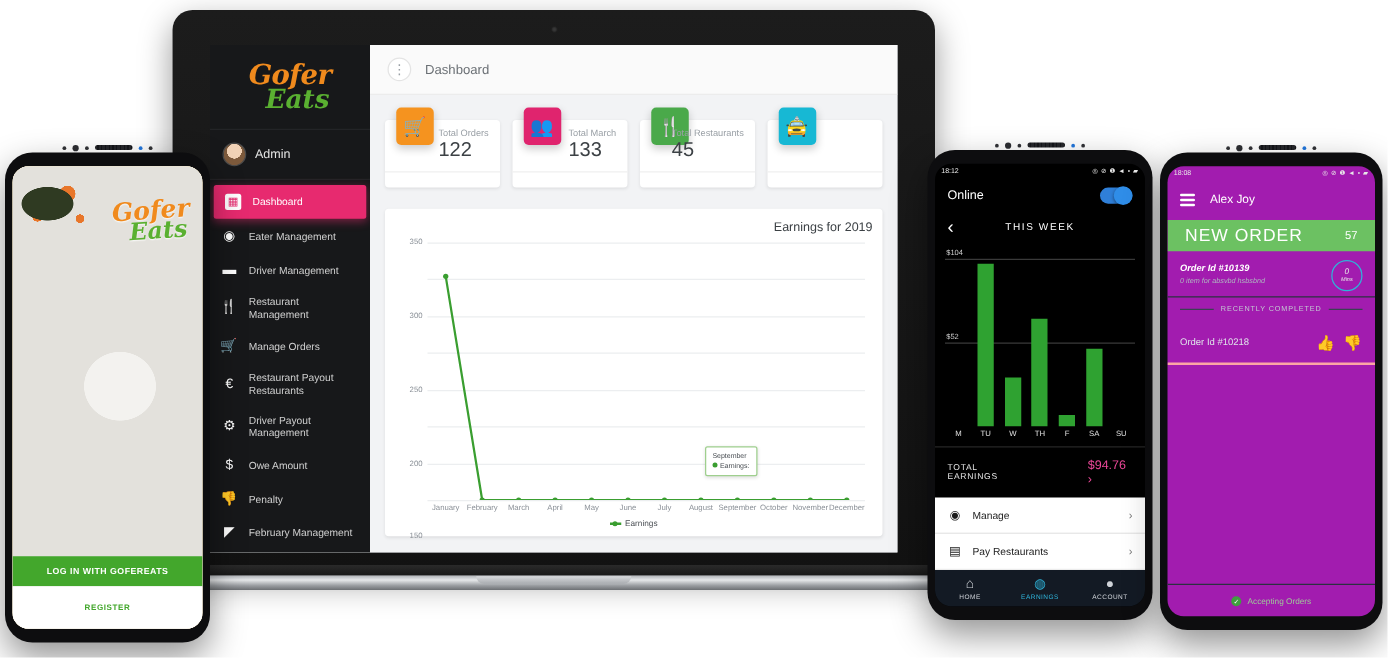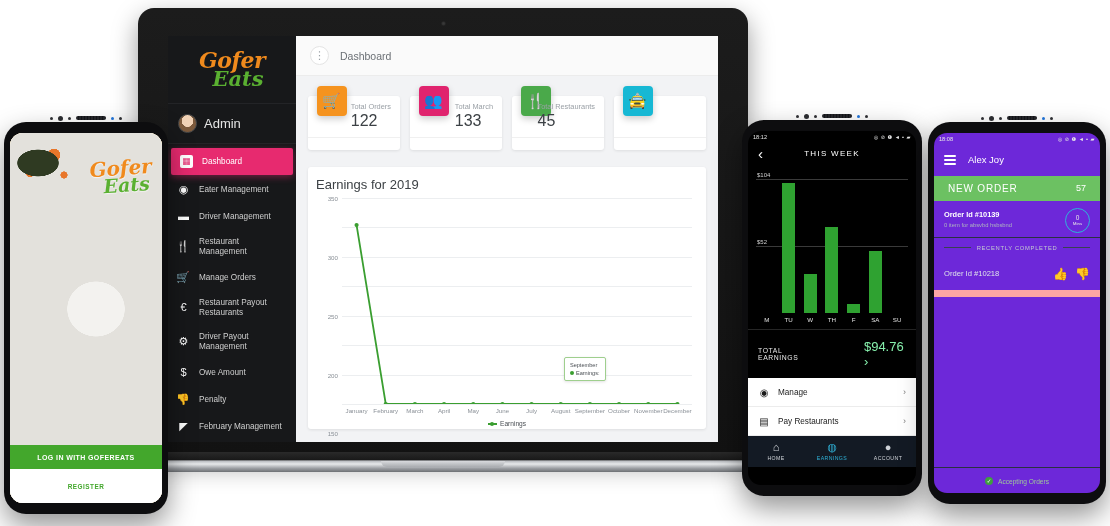--- a/index.html
+++ b/index.html
@@ -40,21 +40,21 @@
   .logo { line-height: .88; text-align: center; }
   .logo .l1 { font-family: "DejaVu Serif", serif; font-style: italic; font-weight: bold;
               font-size: 22px; color: #f08a1d; letter-spacing: -.5px; }
   .logo .l2 { font-family: "DejaVu Serif", serif; font-style: italic; font-weight: bold;
               font-size: 21px; color: #5ab031; margin-left: 12px; }
   .admin-row { display: flex; align-items: center; gap: 7px; padding: 10px 10px;
                border-bottom: 1px solid #232427; }
   .avatar { width: 19px; height: 19px; border-radius: 50%; flex: none;
             background: radial-gradient(circle at 50% 35%, #f1d2b6 0 42%, #7d5a3c 43% 100%);
             border: 1px solid #4a4a4a; }
-  .admin-name { font-size: 13px; color: #e4e4e4; }
+  .admin-name { font-size: 10px; color: #e4e4e4; }
   .nav { padding-top: 3px; }
   .nav-item { display: flex; align-items: center; gap: 9px; padding: 7px 9px;
               font-size: 8.2px; color: #cfcfcf; line-height: 1.22; }
   .nav-item.active { background: #e72a6f; color: #fff; border-radius: 2px;
                      box-shadow: 0 2px 7px rgba(231,42,111,.45); margin: 1px 3px; }
   .nav-ic { width: 13px; height: 13px; flex: none; display: flex; align-items: center;
             justify-content: center; font-size: 11px; color: #fff; }
   .nav-item.active .nav-ic { background: #ffffff; color: #e72a6f; border-radius: 2px; font-size: 9px; }
 
   
@@ -73,21 +73,21 @@
              color: #fff; font-size: 15px; box-shadow: 0 3px 7px rgba(0,0,0,.2); }
   .card-body { position: absolute; right: 9px; top: 6px; }
   .card-lbl { font-size: 7.4px; color: #9aa0a6; }
   .card-val { font-size: 16px; color: #3c4145; margin-top: 1px; }
   .card-foot { position: absolute; left: 0; right: 0; bottom: 0; height: 13px;
                border-top: 1px solid #f0f0f0; }
 
   .chart-panel { margin: 17px 12px 0 12px; background: #fff; border-radius: 3px;
                  box-shadow: 0 1px 3px rgba(0,0,0,.09); height: 262px; padding: 10px 8px 6px 8px;
                  position: relative; }
-  .chart-title { text-align: left; font-size: 13px; color: #3c4145; margin-bottom: 6px; }
+  .chart-title { text-align: right; font-size: 10px; color: #3c4145; margin-bottom: 6px; }
   .plot { position: relative; height: 206px; margin-left: 26px; margin-right: 6px; }
   .gl { position: absolute; left: 0; right: 0; height: 1px; background: #eceef0; }
   .ytick { position: absolute; right: 100%; margin-right: 4px; font-size: 6.2px;
            color: #8a9097; transform: translateY(-50%); white-space: nowrap; }
   .xlabels { position: relative; margin-left: 26px; margin-right: 6px; height: 14px; }
   .xlabel { position: absolute; font-size: 6.2px; color: #8a9097; transform: translateX(-50%); top: 3px; }
   .legend { text-align: center; font-size: 6.6px; color: #4a4f54; margin-top: 2px; }
   .legend .sw { display: inline-block; width: 9px; height: 2px; background: #3a9e30;
                 vertical-align: middle; margin-right: 3px; position: relative; }
   .legend .sw::after { content: ""; position: absolute; left: 2.5px; top: -1.5px; width: 4px;
@@ -165,56 +165,56 @@
   .d-gl { position: absolute; left: 0; right: 0; height: 1px; background: #3a3a3a; }
   .d-gl span { position: absolute; left: 1px; top: -7px; font-size: 6px; color: #cfcfcf; }
   .d-bars { position: absolute; left: 0; right: 0; bottom: 0; top: 0; display: flex;
             align-items: flex-end; justify-content: space-around; }
   .d-bar { width: 13px; background: #2fa231; }
   .d-days { display: flex; justify-content: space-around; margin: 3px 8px 0 8px; }
   .d-days span { font-size: 6.2px; color: #e0e0e0; width: 13px; text-align: center; }
   .d-total { display: flex; align-items: center; justify-content: space-between;
              padding: 9px 10px 9px 10px; border-top: 1px solid #262626; margin-top: 6px; }
   .d-total .k { font-size: 6.8px; color: #e8e8e8; letter-spacing: .6px; }
-  .d-total .v { font-size: 13px; color: #86efac; margin-left: 47px; }
+  .d-total .v { font-size: 10px; color: #ec4899; margin-left: 47px; }
   .d-row { background: #fff; display: flex; align-items: center; gap: 8px;
            padding: 8px 10px; border-bottom: 1px solid #ececec; }
   .d-row .ic { width: 12px; height: 12px; display: flex; align-items: center;
                justify-content: center; color: #1b1b1b; font-size: 10px; }
   .d-row .tx { flex: 1; font-size: 8.2px; color: #222; }
   .d-row .ch { font-size: 9px; color: #7a7a7a; }
   .d-tabs { display: flex; background: #131a24; padding: 6px 0 6px 0; }
   .d-tab { flex: 1; text-align: center; color: #cfd3d8; }
   .d-tab .ti { font-size: 11px; line-height: 1; }
   .d-tab .tl { font-size: 5.2px; letter-spacing: .4px; margin-top: 2px; }
   .d-tab.on { color: #2fb3d9; }
 
   
   #rest { left: 928px; top: 122px; width: 178px; height: 382px; }
-  .r-screen { background: #6d28d9; height: 100%; position: relative; }
+  .r-screen { background: #a21caf; height: 100%; position: relative; }
   .r-head { display: flex; align-items: center; gap: 12px; padding: 9px 10px; }
   .burger { width: 12px; }
   .burger i { display: block; height: 1.6px; background: #fff; margin: 2.3px 0; border-radius: 1px; }
   .r-name { font-size: 9.5px; color: #fff; }
   .r-new { background: #6cc162; height: 25px; display: flex; align-items: center;
            justify-content: space-between; padding: 0 14px; }
-  .r-new .t { font-size: 10px; color: #fff; letter-spacing: .8px; }
+  .r-new .t { font-size: 14px; color: #fff; letter-spacing: .8px; }
   .r-new .c { font-size: 9px; color: #fff; }
-  .r-order { padding: 9px 10px; border-bottom: 1px solid #2b3140; position: relative; }
+  .r-order { padding: 9px 10px; border-bottom: 1px solid #2b3140; position: relative; font-style: italic; }
   .r-order .oid { font-size: 7.4px; color: #fff; font-weight: bold; }
   .r-order .sub { font-size: 5.8px; color: #aeb4c0; margin-top: 3px; }
   .r-mins { position: absolute; right: 10px; top: 7px; width: 25px; height: 25px;
             border-radius: 50%; border: 1.3px solid #2fb3d9; display: flex; flex-direction: column;
             align-items: center; justify-content: center; color: #e8e8e8; }
   .r-mins .n { font-size: 6.5px; line-height: 1; }
   .r-mins .u { font-size: 4.4px; line-height: 1; }
   .r-divider { display: flex; align-items: center; gap: 6px; padding: 7px 10px; }
   .r-divider .ln { flex: 1; height: 1px; background: #3a4152; }
   .r-divider .tx { font-size: 5.8px; color: #c3c8d2; letter-spacing: .7px; }
-  .r-done { display: flex; align-items: center; padding: 9px 10px; border-bottom: 7px solid #fca5a5; }
+  .r-done { display: flex; align-items: center; padding: 9px 10px; border-bottom: 2px solid #fca5a5; }
   .r-done .oid { flex: 1; font-size: 7.6px; color: #dfe3ea; }
   .r-done .th { font-size: 12px; color: #fff; margin-left: 7px; }
   .r-status { position: absolute; left: 0; right: 0; bottom: 8px; display: flex;
               align-items: center; justify-content: center; gap: 5px;
               border-top: 1px solid #2b3140; padding-top: 9px; }
   .r-status .dot { width: 8px; height: 8px; border-radius: 50%; background: #3f9e3f;
                    color: #fff; font-size: 5.5px; display: flex; align-items: center;
                    justify-content: center; }
   .r-status .tx { font-size: 6.6px; color: #9fc79a; }
 </style>
@@ -418,20 +418,24 @@
       <span class="nd"></span>
       <span class="speaker"></span>
       <span class="nd blue"></span>
       <span class="nd"></span>
     </div>
     <div class="phone-screen">
       <div class="stbar">
         <span>18:12</span>
         <span class="icons">◎ ⊘ ❶ ◄ ▪ ▰</span>
       </div>
+      <div class="d-head">
+        <span class="t">Online</span>
+        <span class="toggle"></span>
+      </div>
       <div class="d-week">
         <span class="d-back">‹</span>
         <span class="lbl">THIS WEEK</span>
       </div>
       <div class="d-chart" id="dchart">
           <div class="d-gl" style="top: 77.1429px;">
             <span>$52</span>
           </div>
           <div class="d-gl" style="top: 10.2857px;">
             <span>$104</span>

